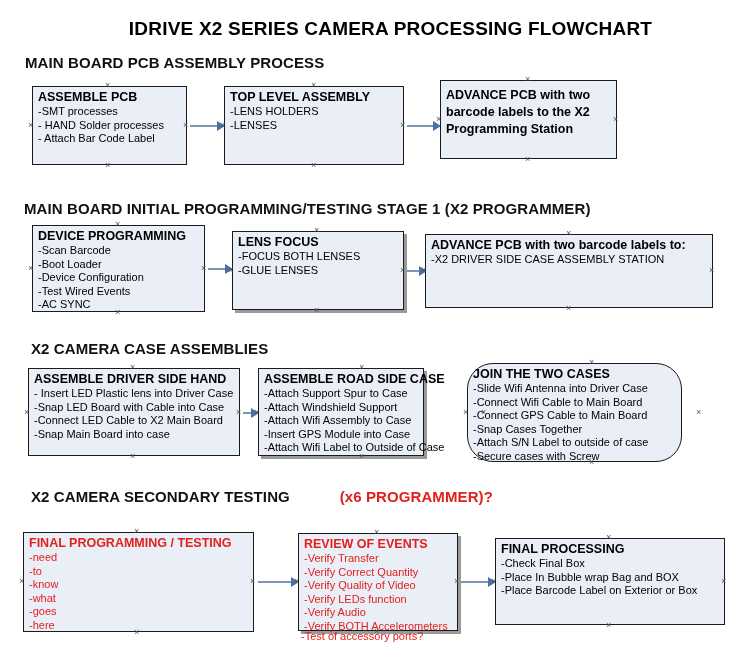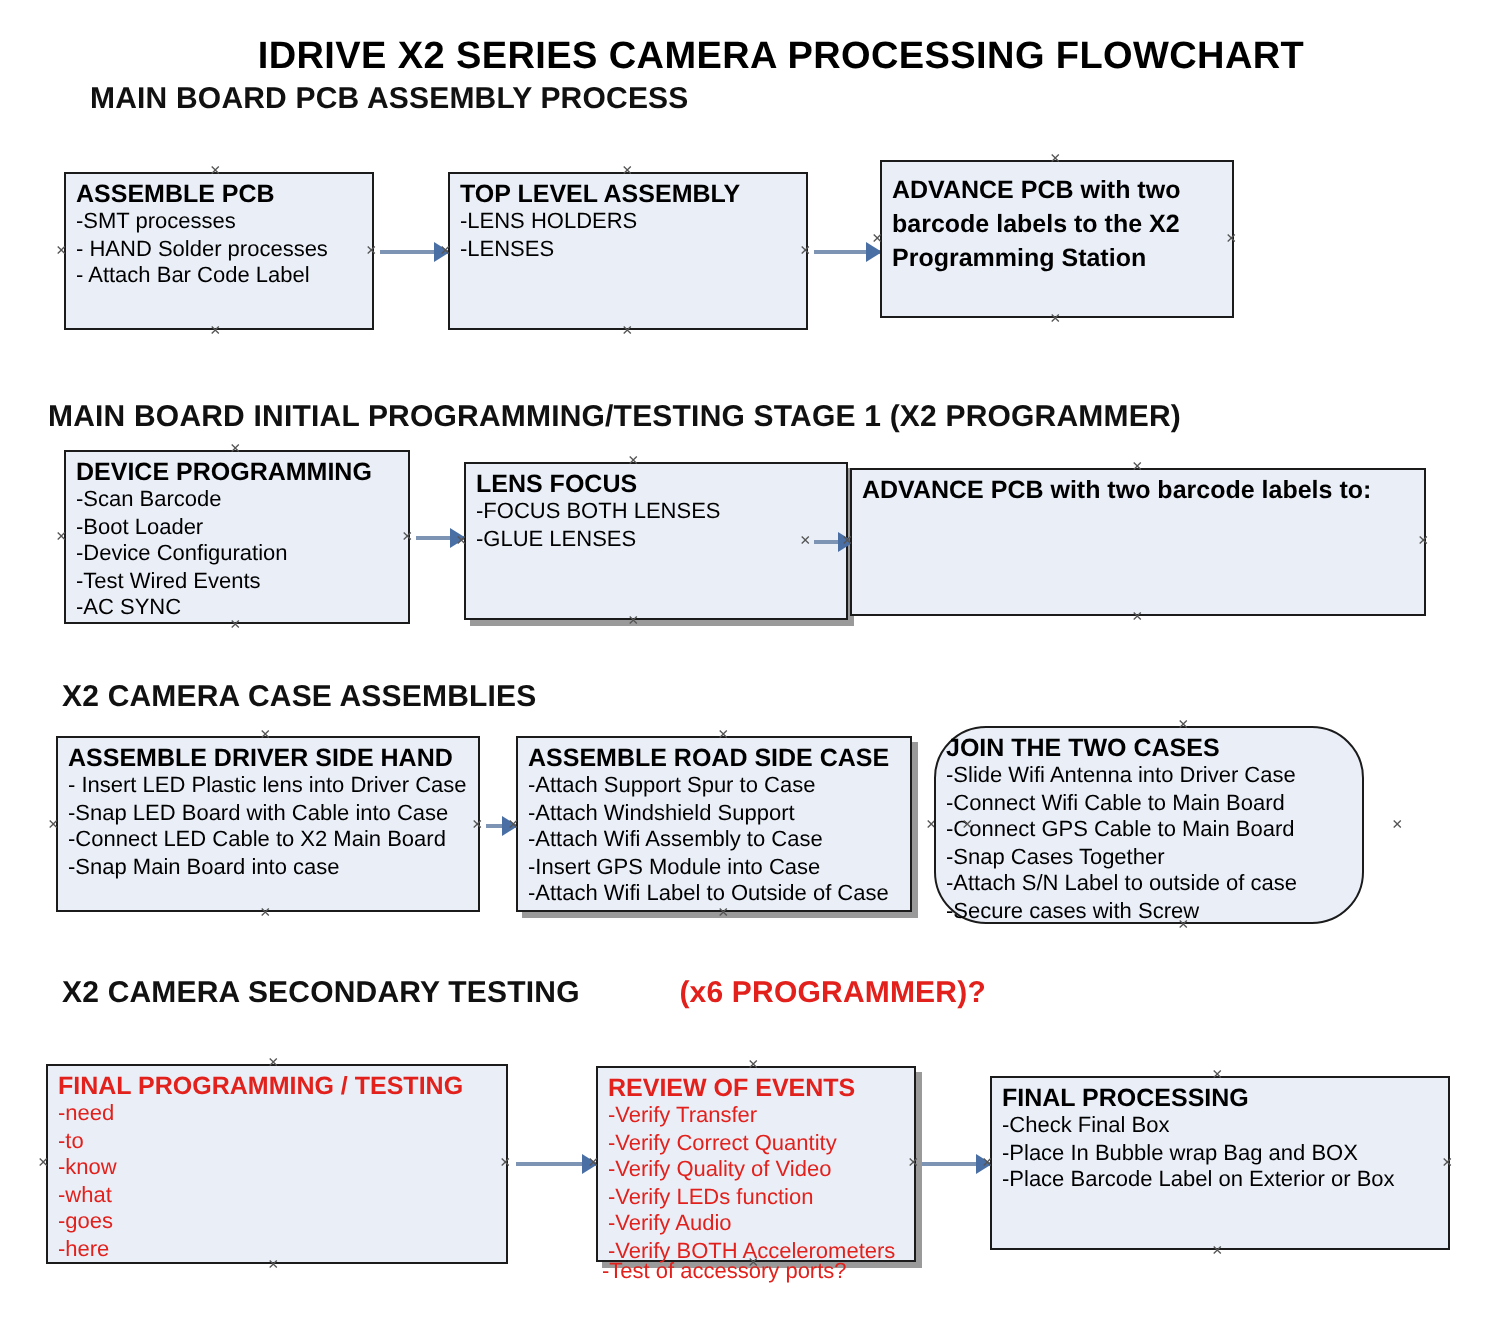--- a/index.html
+++ b/index.html
@@ -80,21 +80,21 @@
     white-space:nowrap;
   }
 </style>
 </head>
 <body>
 
 <div id="canvas">
 
   <div class="title">IDRIVE X2  SERIES CAMERA PROCESSING FLOWCHART</div>
 
-  <div class="section-head" style="left:25px;top:41px;margin-left:20px;">
+  <div class="section-head" style="left:25px;top:54px;">
     <span>MAIN BOARD PCB ASSEMBLY PROCESS</span>
   </div>
 
   <div class="box" style="left:32px;top:86px;width:155px;height:79px;">
     <div class="bx-title">ASSEMBLE PCB</div>
     <div class="bx-line">-SMT processes</div>
     <div class="bx-line">- HAND Solder processes</div>
     <div class="bx-line">- Attach Bar Code Label</div>
   </div>
   <div class="handle" style="left:105px;top:81px;">×</div>
@@ -142,36 +142,37 @@
   </div>
   <div class="handle" style="left:115px;top:220px;">×</div>
   <div class="handle" style="left:115px;top:308px;">×</div>
   <div class="handle" style="left:28px;top:264px;">×</div>
   <div class="handle" style="left:201px;top:264px;">×</div>
 
   <div class="conn" style="left:208px;top:268px;width:24px;">
     <div class="head"></div>
   </div>
 
-  <div class="box shadow" style="left:232px;top:231px;width:192px;height:79px;">
+  <div class="box shadow" style="left:232px;top:231px;width:172px;height:79px;">
     <div class="bx-title">LENS FOCUS</div>
     <div class="bx-line">-FOCUS BOTH LENSES</div>
     <div class="bx-line">-GLUE LENSES</div>
   </div>
   <div class="handle" style="left:314px;top:226px;">×</div>
   <div class="handle" style="left:314px;top:306px;">×</div>
   <div class="handle" style="left:228px;top:266px;">×</div>
   <div class="handle" style="left:400px;top:266px;">×</div>
 
   <div class="conn" style="left:407px;top:270px;width:19px;">
     <div class="head"></div>
   </div>
 
   <div class="box" style="left:425px;top:234px;width:288px;height:74px;">
     <div class="bx-title">ADVANCE PCB with two barcode labels to:</div>
+    <div class="bx-line">-X2 DRIVER  SIDE  CASE  ASSEMBLY STATION</div>
   </div>
   <div class="handle" style="left:566px;top:229px;">×</div>
   <div class="handle" style="left:566px;top:304px;">×</div>
   <div class="handle" style="left:421px;top:266px;">×</div>
   <div class="handle" style="left:709px;top:266px;">×</div>
 
   <div class="section-head" style="left:31px;top:340px;">
     <span>X2 CAMERA CASE ASSEMBLIES</span>
   </div>
 
@@ -184,21 +185,21 @@
   </div>
   <div class="handle" style="left:130px;top:363px;">×</div>
   <div class="handle" style="left:130px;top:452px;">×</div>
   <div class="handle" style="left:24px;top:408px;">×</div>
   <div class="handle" style="left:236px;top:408px;">×</div>
 
   <div class="conn" style="left:243px;top:412px;width:15px;">
     <div class="head"></div>
   </div>
 
-  <div class="box shadow" style="left:258px;top:368px;width:198px;height:88px;">
+  <div class="box shadow" style="left:258px;top:368px;width:166px;height:88px;">
     <div class="bx-title">ASSEMBLE ROAD SIDE CASE</div>
     <div class="bx-line">-Attach Support Spur to Case</div>
     <div class="bx-line">-Attach Windshield Support</div>
     <div class="bx-line">-Attach Wifi Assembly to Case</div>
     <div class="bx-line">-Insert GPS Module into Case</div>
     <div class="bx-line">-Attach Wifi Label to Outside of Case</div>
   </div>
   <div class="handle" style="left:359px;top:363px;">×</div>
   <div class="handle" style="left:359px;top:452px;">×</div>
   <div class="handle" style="left:254px;top:408px;">×</div>

